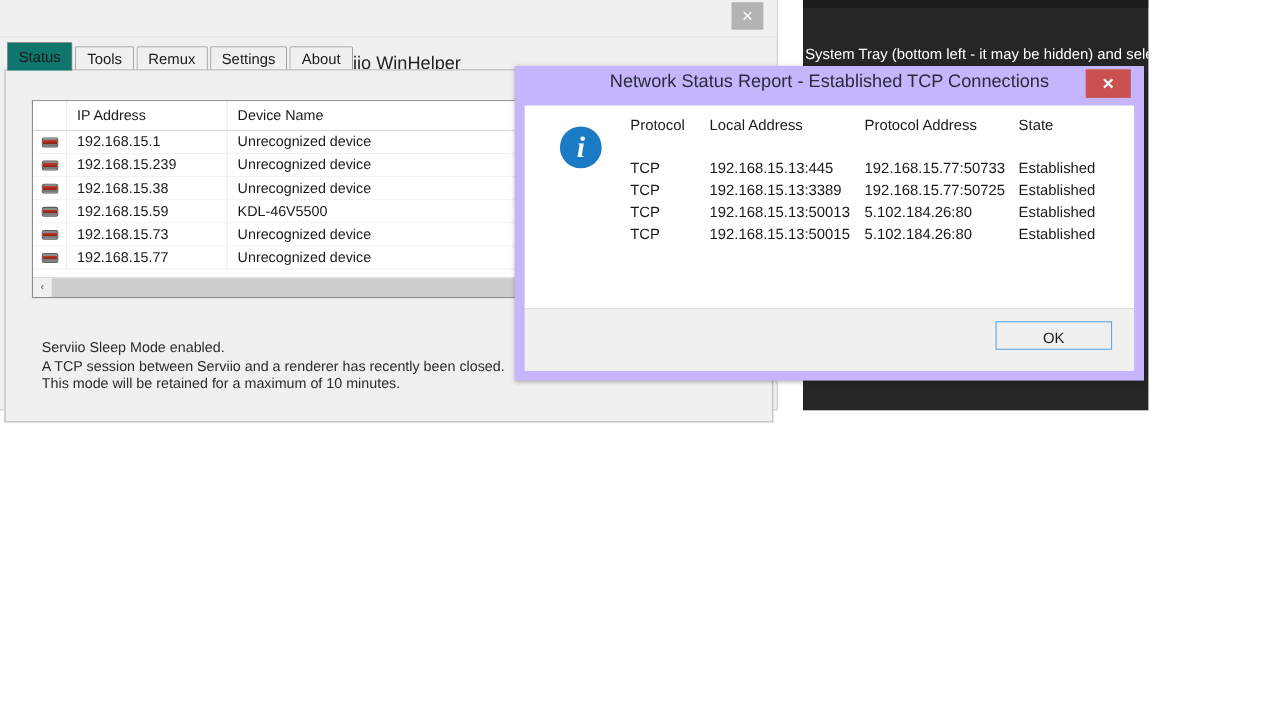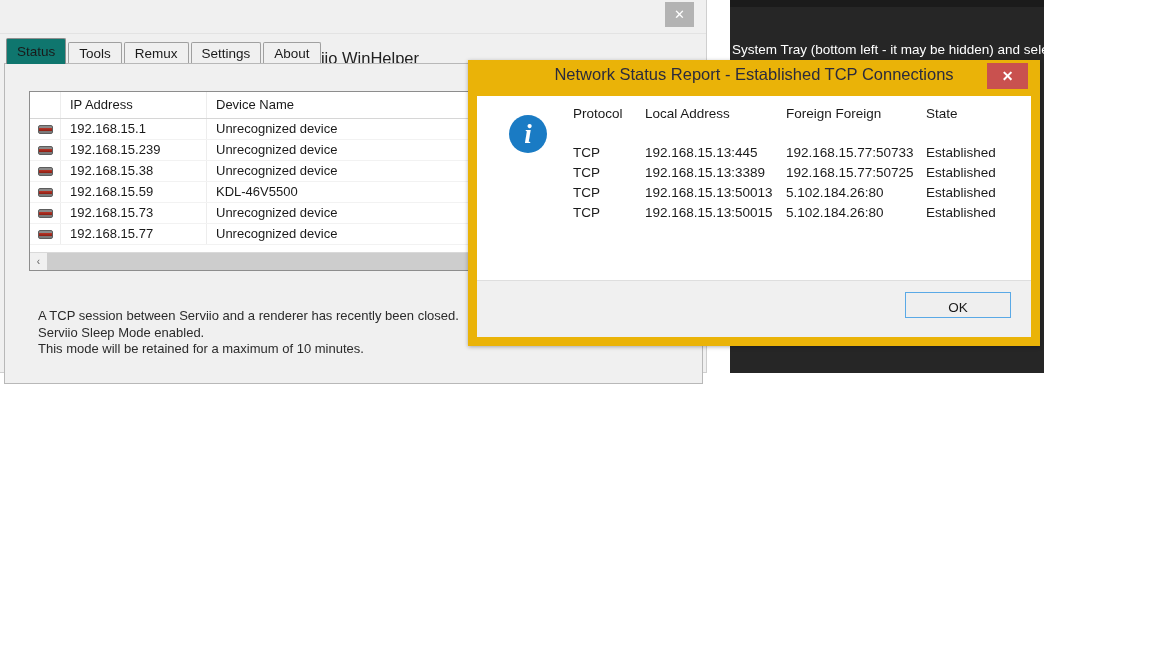--- a/index.html
+++ b/index.html
@@ -246,21 +246,21 @@
   }
   .status-msg div { white-space: nowrap; }
 
   
   .dialog {
     position: absolute;
     left: 468px;
     top: 60px;
     width: 572px;
     height: 286px;
-    background: #eab308;
+    background: #c4b5fd;
     box-sizing: border-box;
     box-shadow: 0 1px 4px rgba(0,0,0,.30);
   }
   .dlg-titlebar {
     position: relative;
     height: 31px;
     width: 100%;
   }
   .dlg-title {
     position: absolute;
@@ -443,22 +443,22 @@
       </div>
 
       <div class="dt-scroll">
         <div class="dt-scroll-left">‹</div>
         <div class="dt-scroll-track"></div>
       </div>
 
     </div>
 
     <div class="status-msg">
+      <div>Serviio Sleep Mode enabled.</div>
       <div>A TCP session between Serviio and a renderer has recently been closed.</div>
-      <div>Serviio Sleep Mode enabled.</div>
       <div>This mode will be retained for a maximum of 10 minutes.</div>
     </div>
 
   </div>
 </div>
 
 <div class="dialog">
 
   <div class="dlg-titlebar">
     <div class="dlg-title">Network Status Report - Established TCP Connections</div>
@@ -469,21 +469,21 @@
 
     <div class="dlg-content">
 
       <div class="info-icon">i</div>
 
       <table class="tcp-table">
         <thead>
           <tr>
             <th class="col-proto">Protocol</th>
             <th class="col-local">Local Address</th>
-            <th class="col-foreign">Foreign Foreign</th>
+            <th class="col-foreign">Protocol Address</th>
             <th class="col-state">State</th>
           </tr>
         </thead>
         <tbody>
           <tr>
             <td>TCP</td>
             <td>192.168.15.13:445</td>
             <td>192.168.15.77:50733</td>
             <td>Established</td>
           </tr>

